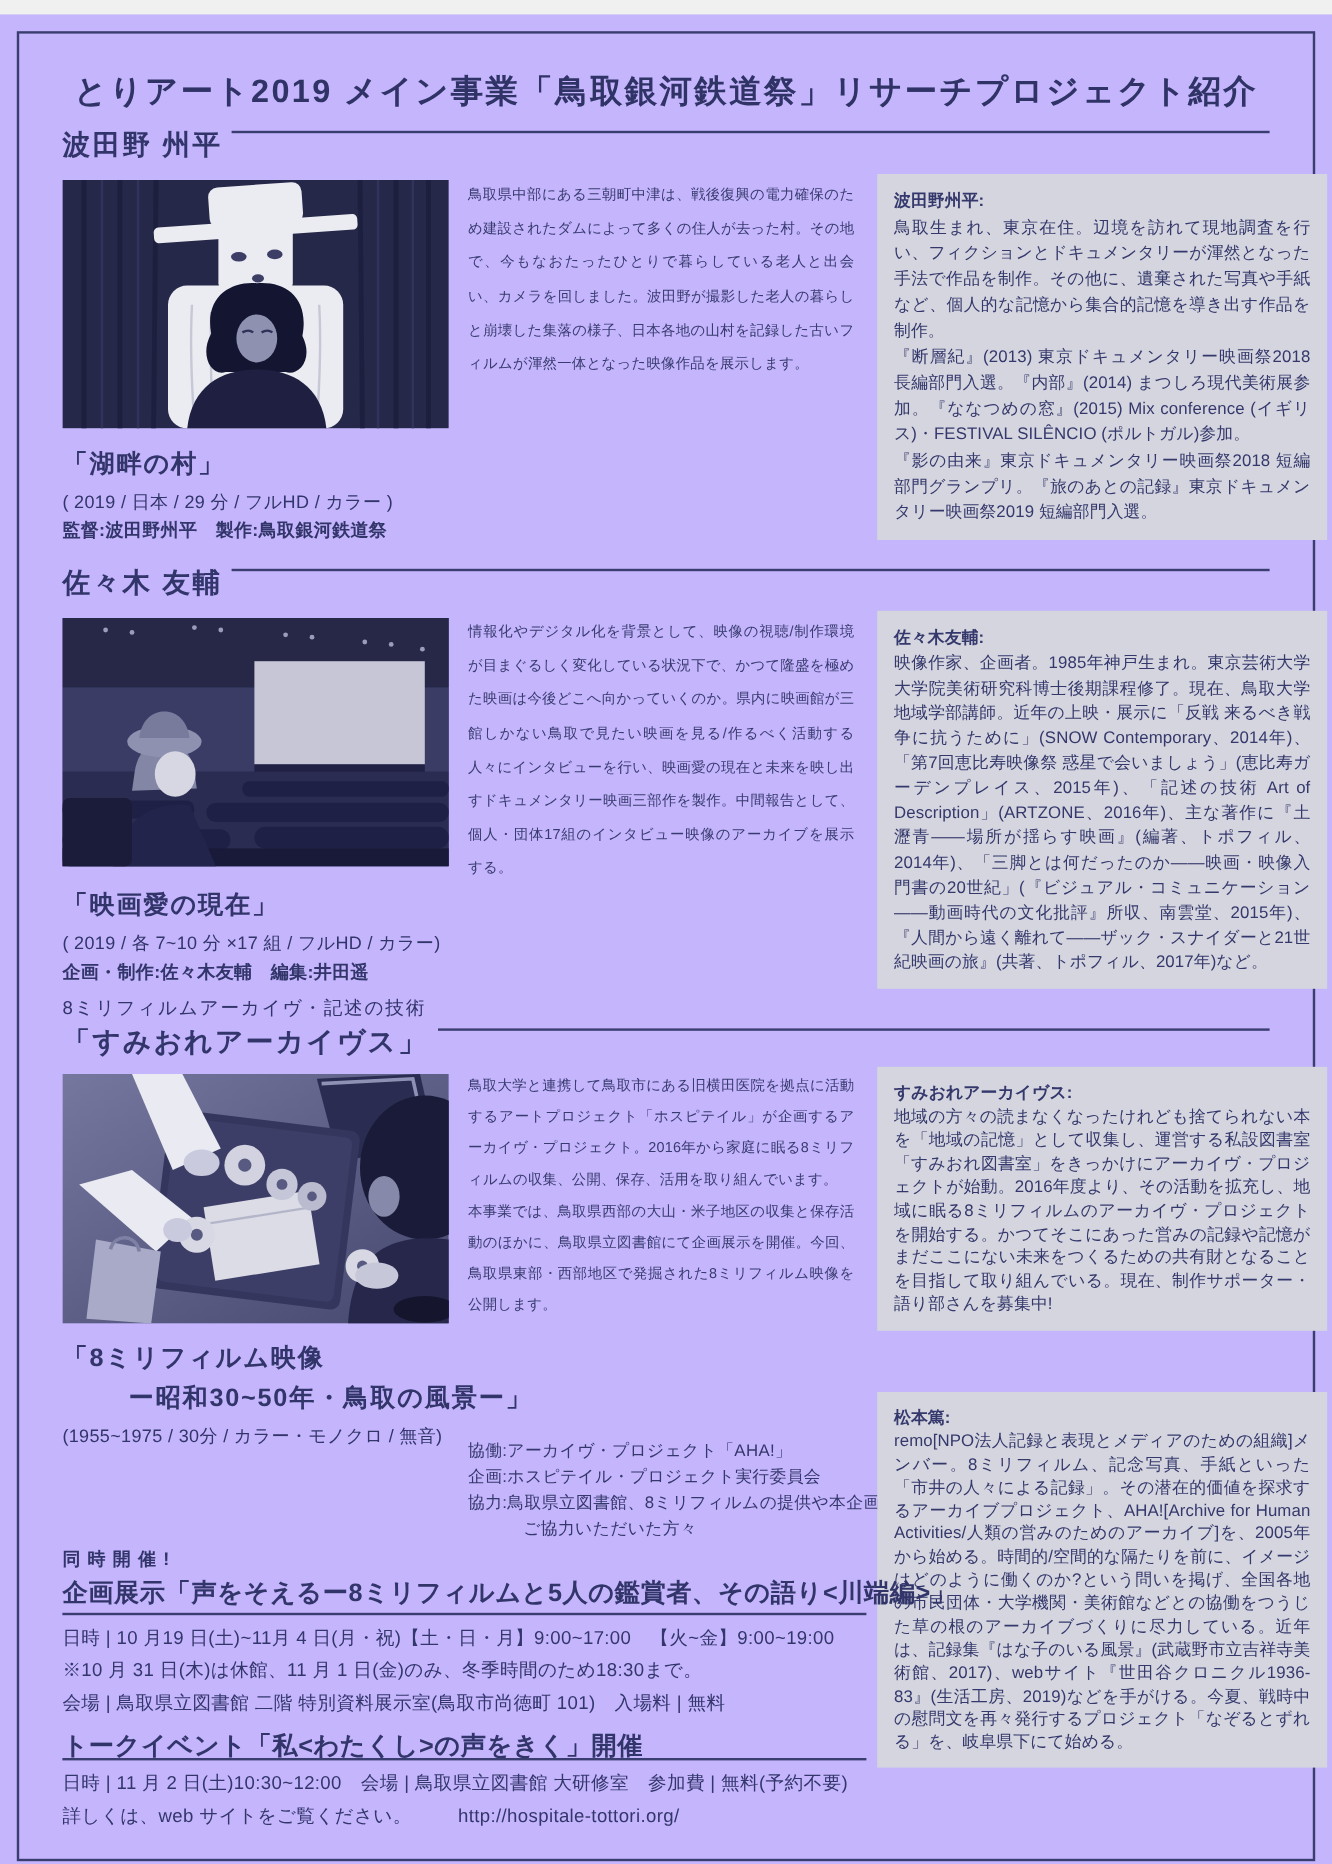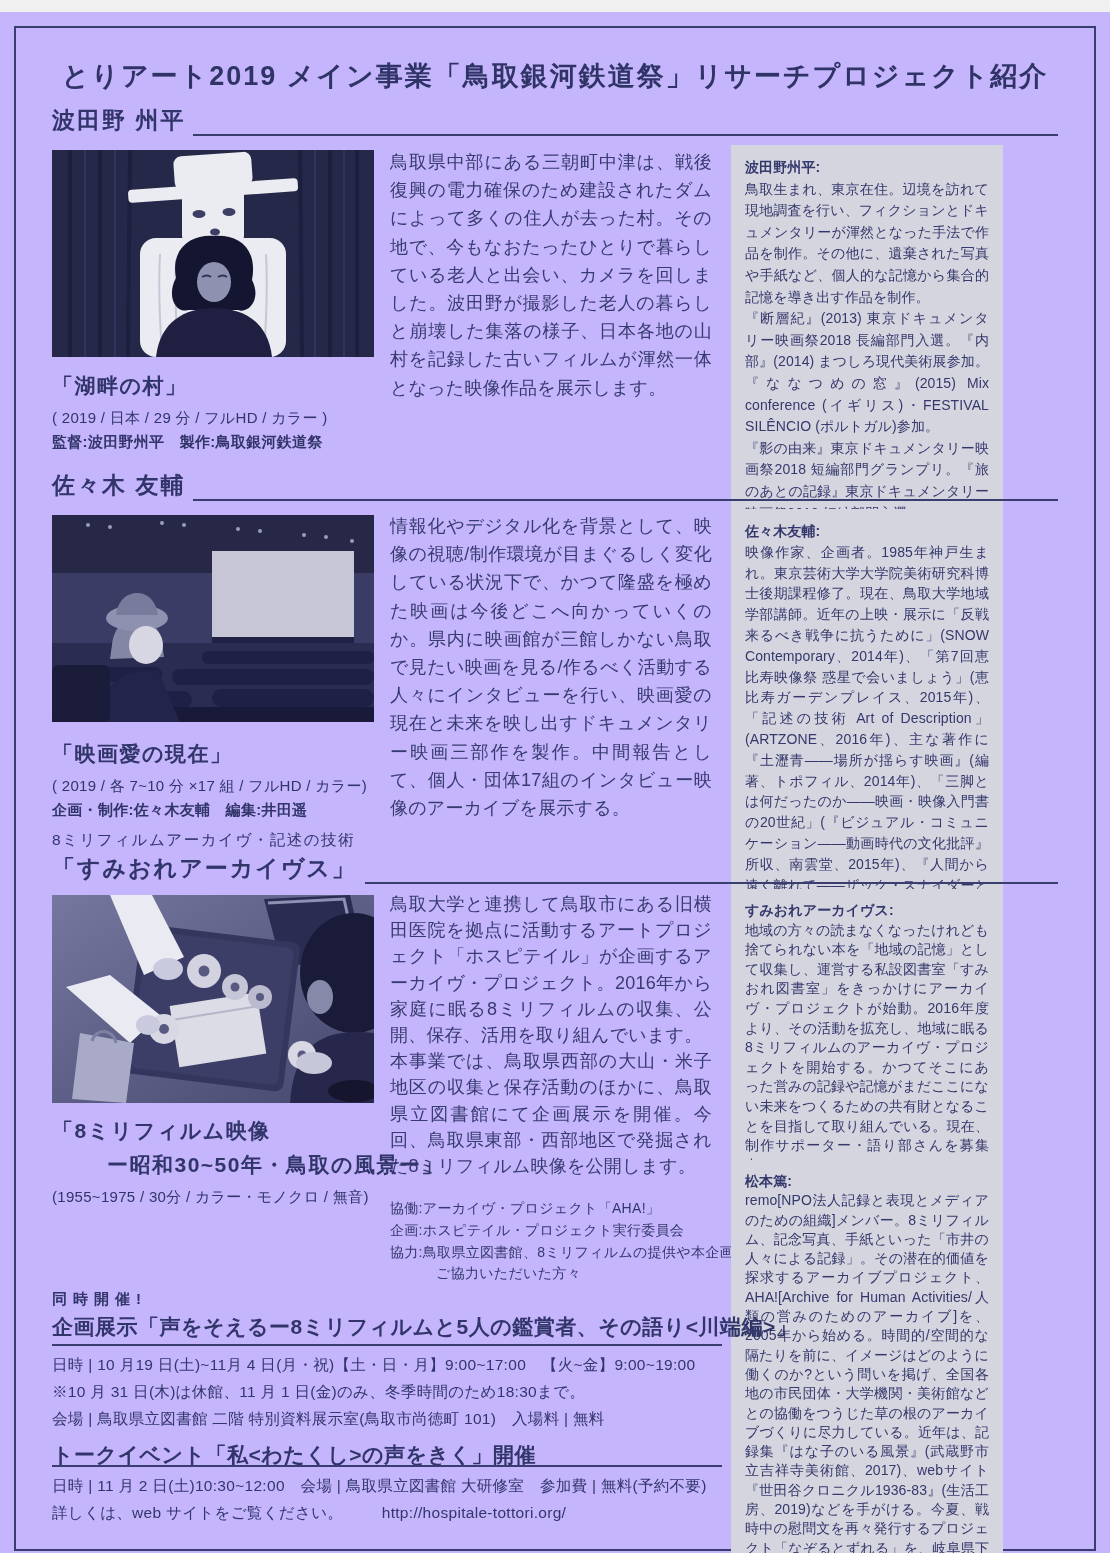--- a/index.html
+++ b/index.html
@@ -9,45 +9,45 @@
     font-family:Liberation Sans, sans-serif;
     color:#34376b;
   }
   .frame { position:absolute; inset:14px; border:2px solid #3a3d6f; pointer-events:none; }
 
   .title {
     position:absolute; top:46px; left:0; width:100%; margin:0;
     text-align:center; font-size:27px; font-weight:700; letter-spacing:2px; color:#303366;
   }
 
-  .sec-header { position:absolute; left:52px; width:1006px; display:flex; align-items:flex-end; gap:8px; }
+  .sec-header { position:absolute; left:52px; width:1006px; display:flex; align-items:flex-start; gap:8px; }
   .sec-name { font-size:23px; font-weight:700; letter-spacing:2px; color:#32356a; white-space:nowrap; }
   .sec-rule { flex:1; height:2px; background:#3a3d6f; margin-top:4px; }
 
   .pre-title { position:absolute; left:52px; top:818px; font-size:15.5px; font-weight:500; letter-spacing:1.5px; color:#32356a; }
 
   .photo { position:absolute; left:52px; width:322px; }
   .photo svg { display:block; width:100%; height:auto; }
 
   .desc {
     position:absolute; left:390px; width:322px;
-    font-size:18px; font-weight:500; color:#383b6f;
+    font-size:12px; font-weight:500; color:#383b6f;
     text-align:justify; letter-spacing:0.2px; white-space:pre-line;
   }
   .lh28 { line-height:28.2px; }
   .lh26 { line-height:26.2px; }
 
   .caption { position:absolute; left:52px; color:#32356a; }
   .cap-title  { font-size:21px; font-weight:700; letter-spacing:1.5px; }
   .cap-title2 { font-size:21px; font-weight:700; letter-spacing:1.5px; padding-left:55px; margin-top:6px; }
   .cap-specs  { margin-top:9px; font-size:15px; font-weight:500; letter-spacing:0.3px; }
   .cap-credits{ margin-top:5px; font-size:15px; font-weight:600; letter-spacing:0.3px; }
 
   .sidebar {
-    position:absolute; left:731px; width:272px; box-sizing:border-box;
+    position:absolute; left:731px; width:375px; box-sizing:border-box;
     background:#d4d5de; color:#35386c; padding:12px 14px;
     font-size:14px; text-align:justify; letter-spacing:0.1px;
   }
   .sb-head { font-weight:600; }
   .sb-body { white-space:pre-line; }
 
   .credits-block {
     position:absolute; left:390px; top:1186px;
     font-size:14px; line-height:21.8px; font-weight:500; letter-spacing:0.3px; color:#35386c;
   }

